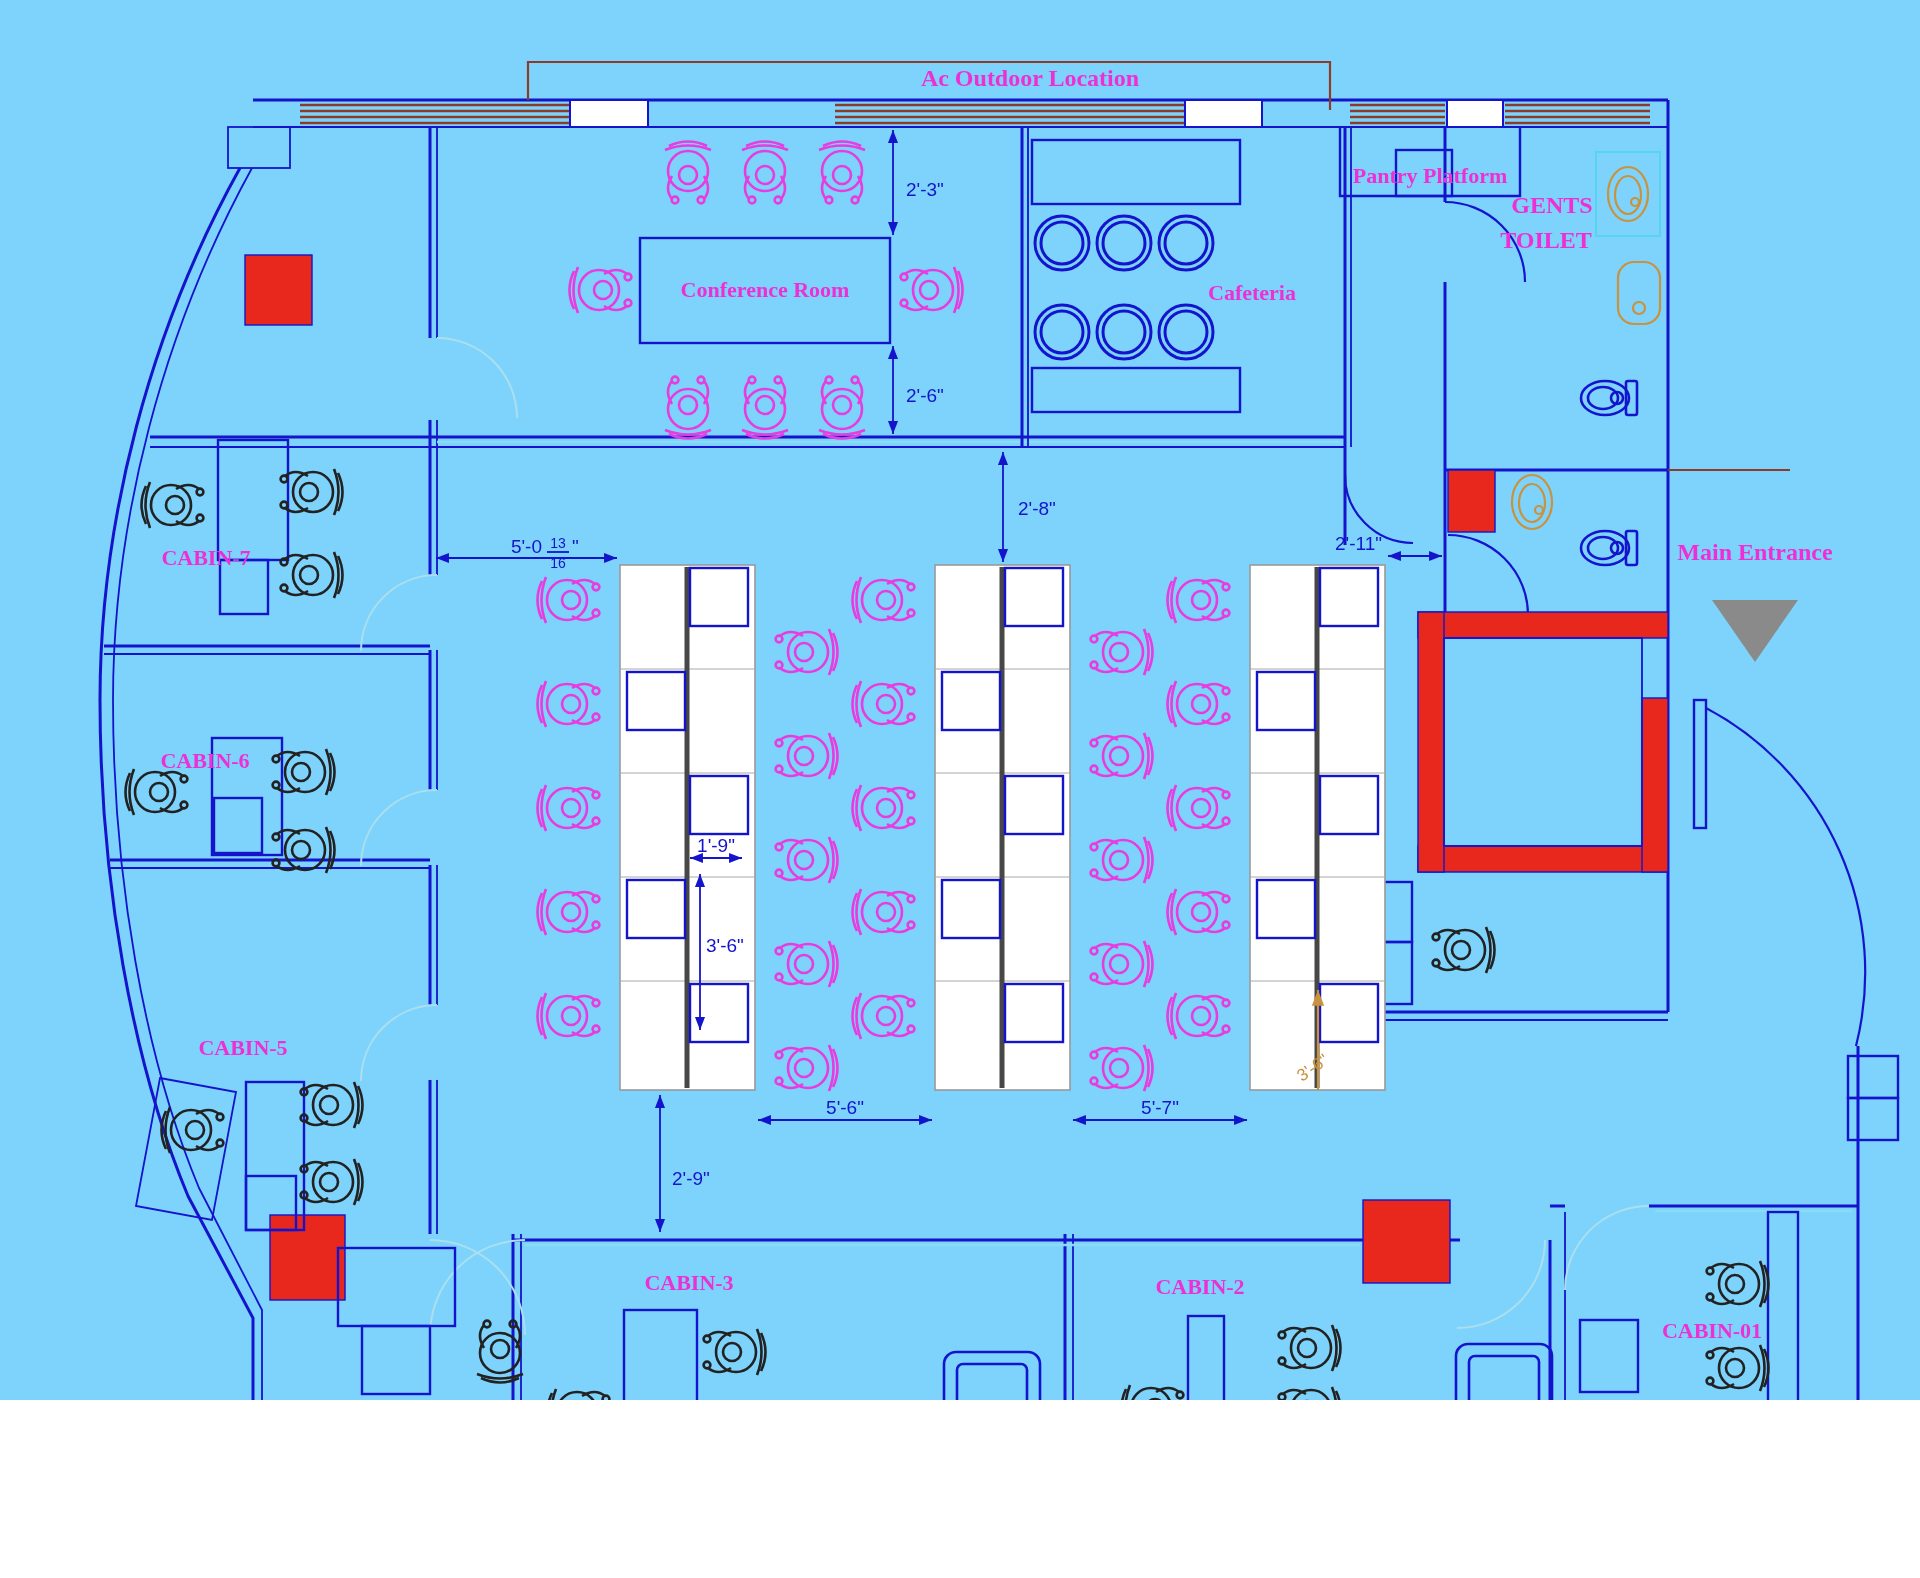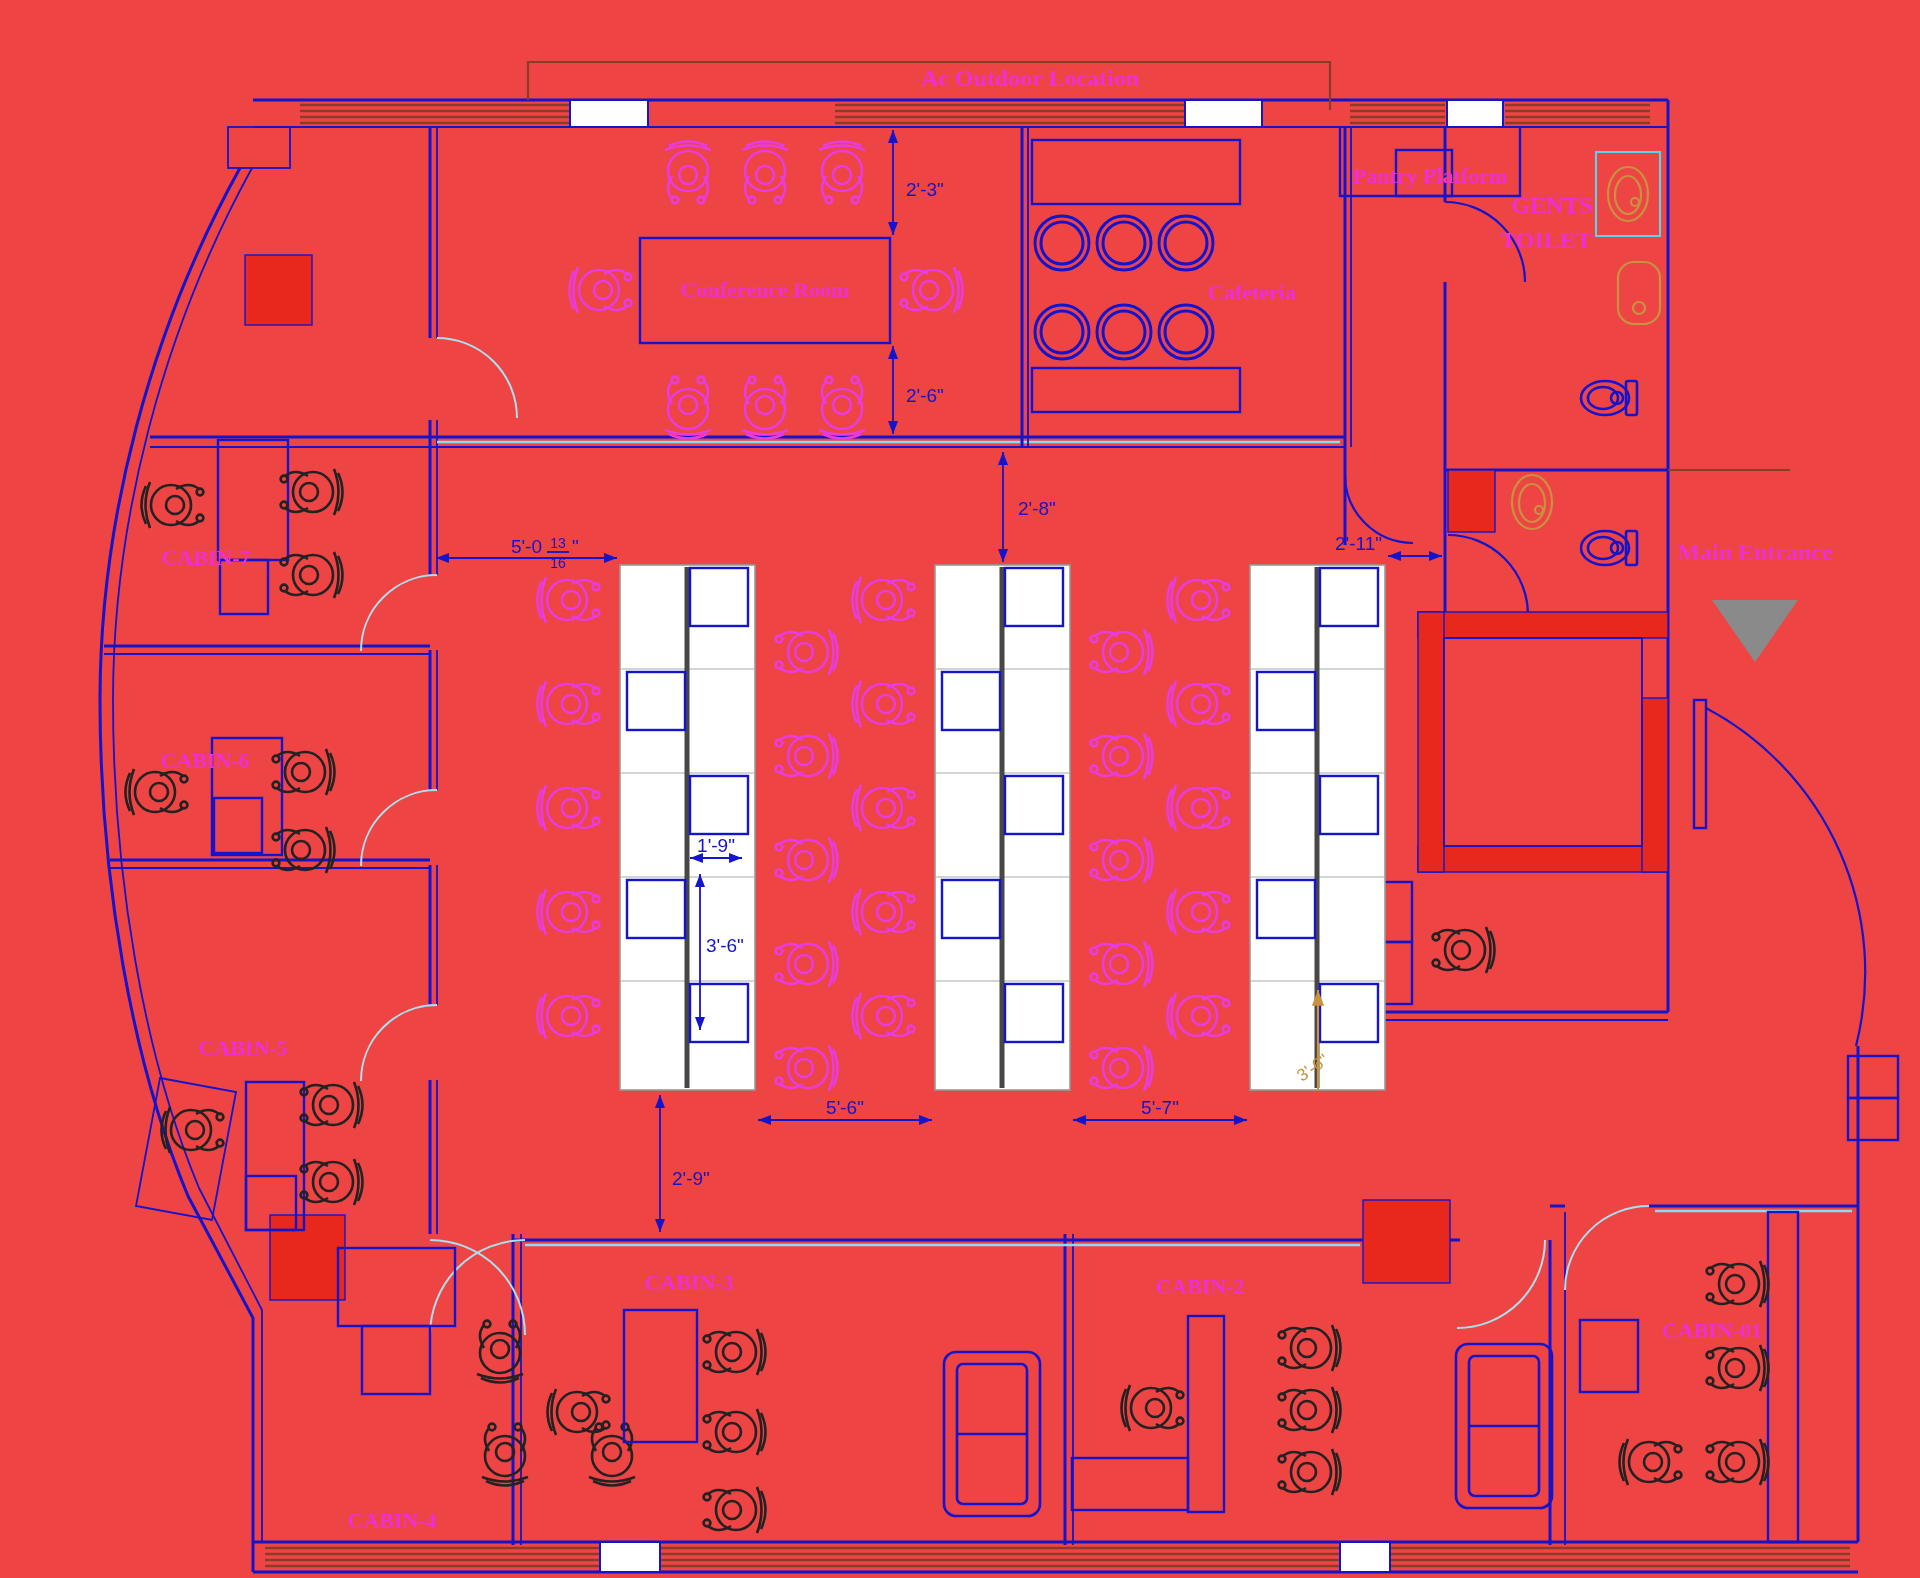--- a/index.html
+++ b/index.html
@@ -1,16 +1,16 @@
 <!DOCTYPE html>
 <html><head>
 <meta charset="utf-8">
 <style>
   html,body{margin:0;padding:0;background:#ffffff;}
-  .stage{position:relative;width:1920px;height:1578px;background:#ef4444;overflow:hidden;
+  .stage{position:relative;width:1920px;height:1400px;background:#7dd3fc;overflow:hidden;
          font-family:"Liberation Sans",sans-serif;}
   svg{position:absolute;left:0;top:0;}
   
   .w   {stroke:#1414cc;stroke-width:3;fill:none;}
   .w1  {stroke:#1414cc;stroke-width:1.8;fill:none;}
   .blue{stroke:#1414cc;stroke-width:2.4;fill:none;}
   .glass{stroke:#8adcf2;stroke-width:2.6;fill:none;}
   .arc {stroke:#abdfee;stroke-width:2;fill:none;}
   .barc{stroke:#1414cc;stroke-width:2.2;fill:none;}
   .gray{stroke:#999;stroke-width:1.6;fill:#ffffff;}

